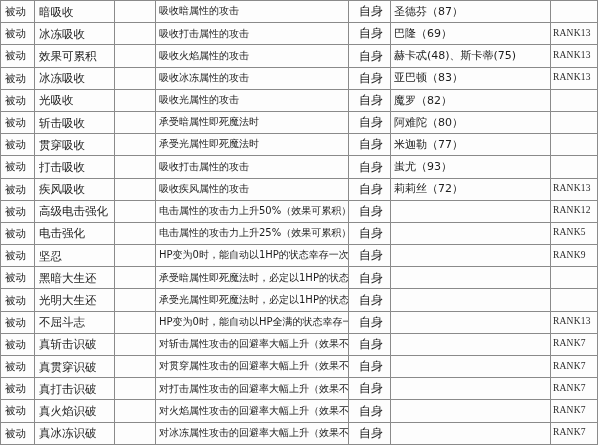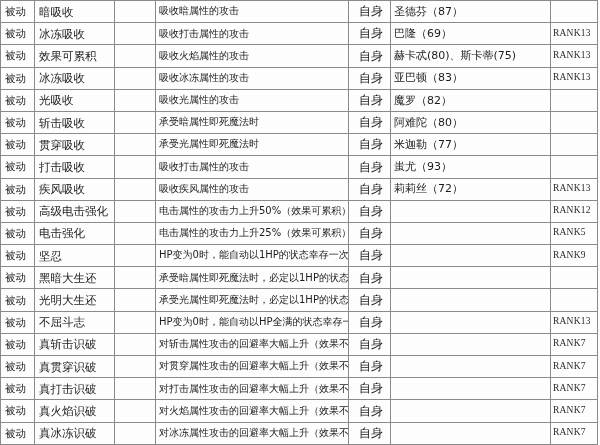--- a/index.html
+++ b/index.html
@@ -75,21 +75,21 @@
     <td class="c-target">自身</td>
     <td class="c-chars">巴隆（69）</td>
     <td class="c-rank">RANK13</td>
   </tr>
       <tr>
     <td class="c-type">被动</td>
     <td class="c-skill">效果可累积</td>
     <td class="c-note"></td>
     <td class="c-desc">吸收火焰属性的攻击</td>
     <td class="c-target">自身</td>
-    <td class="c-chars">赫卡忒(80)、斯卡蒂(75)</td>
+    <td class="c-chars">赫卡忒(48)、斯卡蒂(75)</td>
     <td class="c-rank">RANK13</td>
   </tr>
       <tr>
     <td class="c-type">被动</td>
     <td class="c-skill">冰冻吸收</td>
     <td class="c-note"></td>
     <td class="c-desc">吸收冰冻属性的攻击</td>
     <td class="c-target">自身</td>
     <td class="c-chars">亚巴顿（83）</td>
     <td class="c-rank">RANK13</td>

